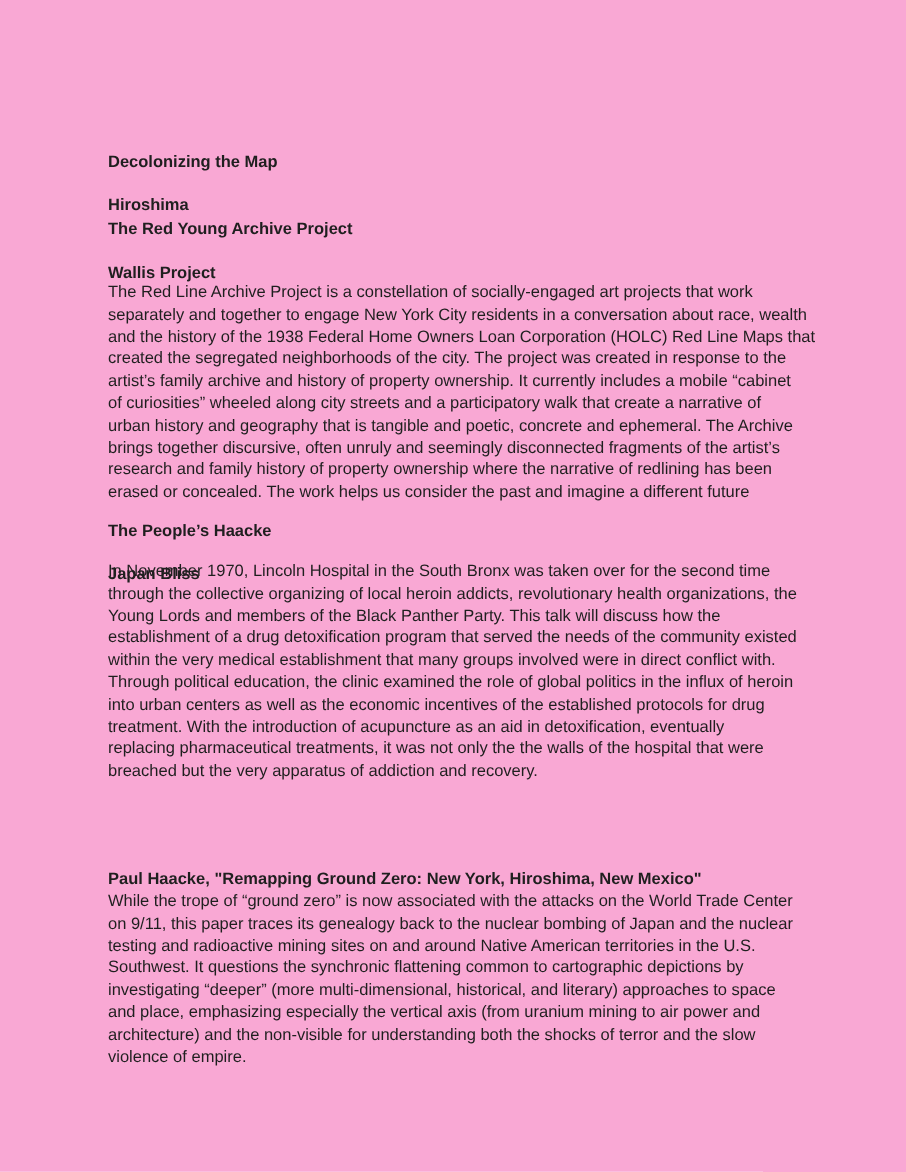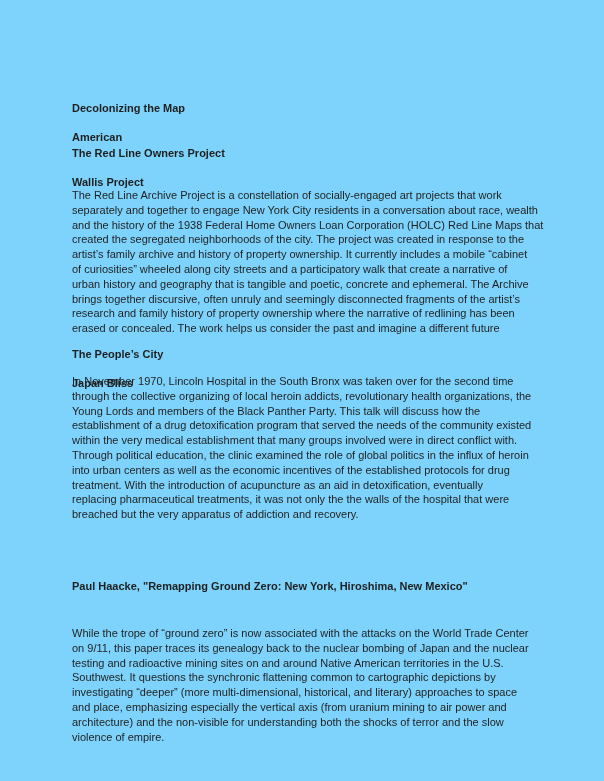--- a/index.html
+++ b/index.html
@@ -6,21 +6,21 @@
   body {
     width: 604px;
     height: 781px;
     background: #ffffff;
     overflow: hidden;
   }
   .page {
     position: relative;
     width: 604px;
     height: 781px;
-    background: #7dd3fc;
+    background: #f9a8d4;
     font-family: "Liberation Sans", sans-serif;
     font-size: 11px;
     line-height: 14.8px;
     color: #1f1f1f;
   }
   .block {
     position: absolute;
     left: 72px;
     right: 40px;
   }
@@ -28,57 +28,57 @@
   .heading div { white-space: pre-line; }
   .abstract { white-space: pre; }
 </style>
 </head>
 <body>
 
 <div class="page">
 
   <div class="block heading" style="top:86px">
     <div>Decolonizing the Map</div>
-    <div>American</div>
+    <div>Hiroshima</div>
   </div>
 
   <div class="block heading" style="top:131px">
-    <div>The Red Line Owners Project</div>
+    <div>The Red Young Archive Project</div>
     <div>Wallis Project</div>
   </div>
   <div class="block abstract" style="top:188px">The Red Line Archive Project is a constellation of socially-engaged art projects that work
 separately and together to engage New York City residents in a conversation about race, wealth
 and the history of the 1938 Federal Home Owners Loan Corporation (HOLC) Red Line Maps that
 created the segregated neighborhoods of the city. The project was created in response to the
 artist’s family archive and history of property ownership. It currently includes a mobile “cabinet
 of curiosities” wheeled along city streets and a participatory walk that create a narrative of
 urban history and geography that is tangible and poetic, concrete and ephemeral. The Archive
 brings together discursive, often unruly and seemingly disconnected fragments of the artist’s
 research and family history of property ownership where the narrative of redlining has been
 erased or concealed. The work helps us consider the past and imagine a different future</div>
 
   <div class="block heading" style="top:332px">
-    <div>The People’s City</div>
+    <div>The People’s Haacke</div>
     <div>Japan Bliss</div>
   </div>
   <div class="block abstract" style="top:374px">In November 1970, Lincoln Hospital in the South Bronx was taken over for the second time
 through the collective organizing of local heroin addicts, revolutionary health organizations, the
 Young Lords and members of the Black Panther Party. This talk will discuss how the
 establishment of a drug detoxification program that served the needs of the community existed
 within the very medical establishment that many groups involved were in direct conflict with.
 Through political education, the clinic examined the role of global politics in the influx of heroin
 into urban centers as well as the economic incentives of the established protocols for drug
 treatment. With the introduction of acupuncture as an aid in detoxification, eventually
 replacing pharmaceutical treatments, it was not only the the walls of the hospital that were
 breached but the very apparatus of addiction and recovery.</div>
 
   <div class="block heading" style="top:564px">
     <div>Paul Haacke, "Remapping Ground Zero: New York, Hiroshima, New Mexico"</div>
   </div>
-  <div class="block abstract" style="top:626px">While the trope of “ground zero” is now associated with the attacks on the World Trade Center
+  <div class="block abstract" style="top:594px">While the trope of “ground zero” is now associated with the attacks on the World Trade Center
 on 9/11, this paper traces its genealogy back to the nuclear bombing of Japan and the nuclear
 testing and radioactive mining sites on and around Native American territories in the U.S.
 Southwest. It questions the synchronic flattening common to cartographic depictions by
 investigating “deeper” (more multi-dimensional, historical, and literary) approaches to space
 and place, emphasizing especially the vertical axis (from uranium mining to air power and
 architecture) and the non-visible for understanding both the shocks of terror and the slow
 violence of empire.</div>
 
 </div>
 

